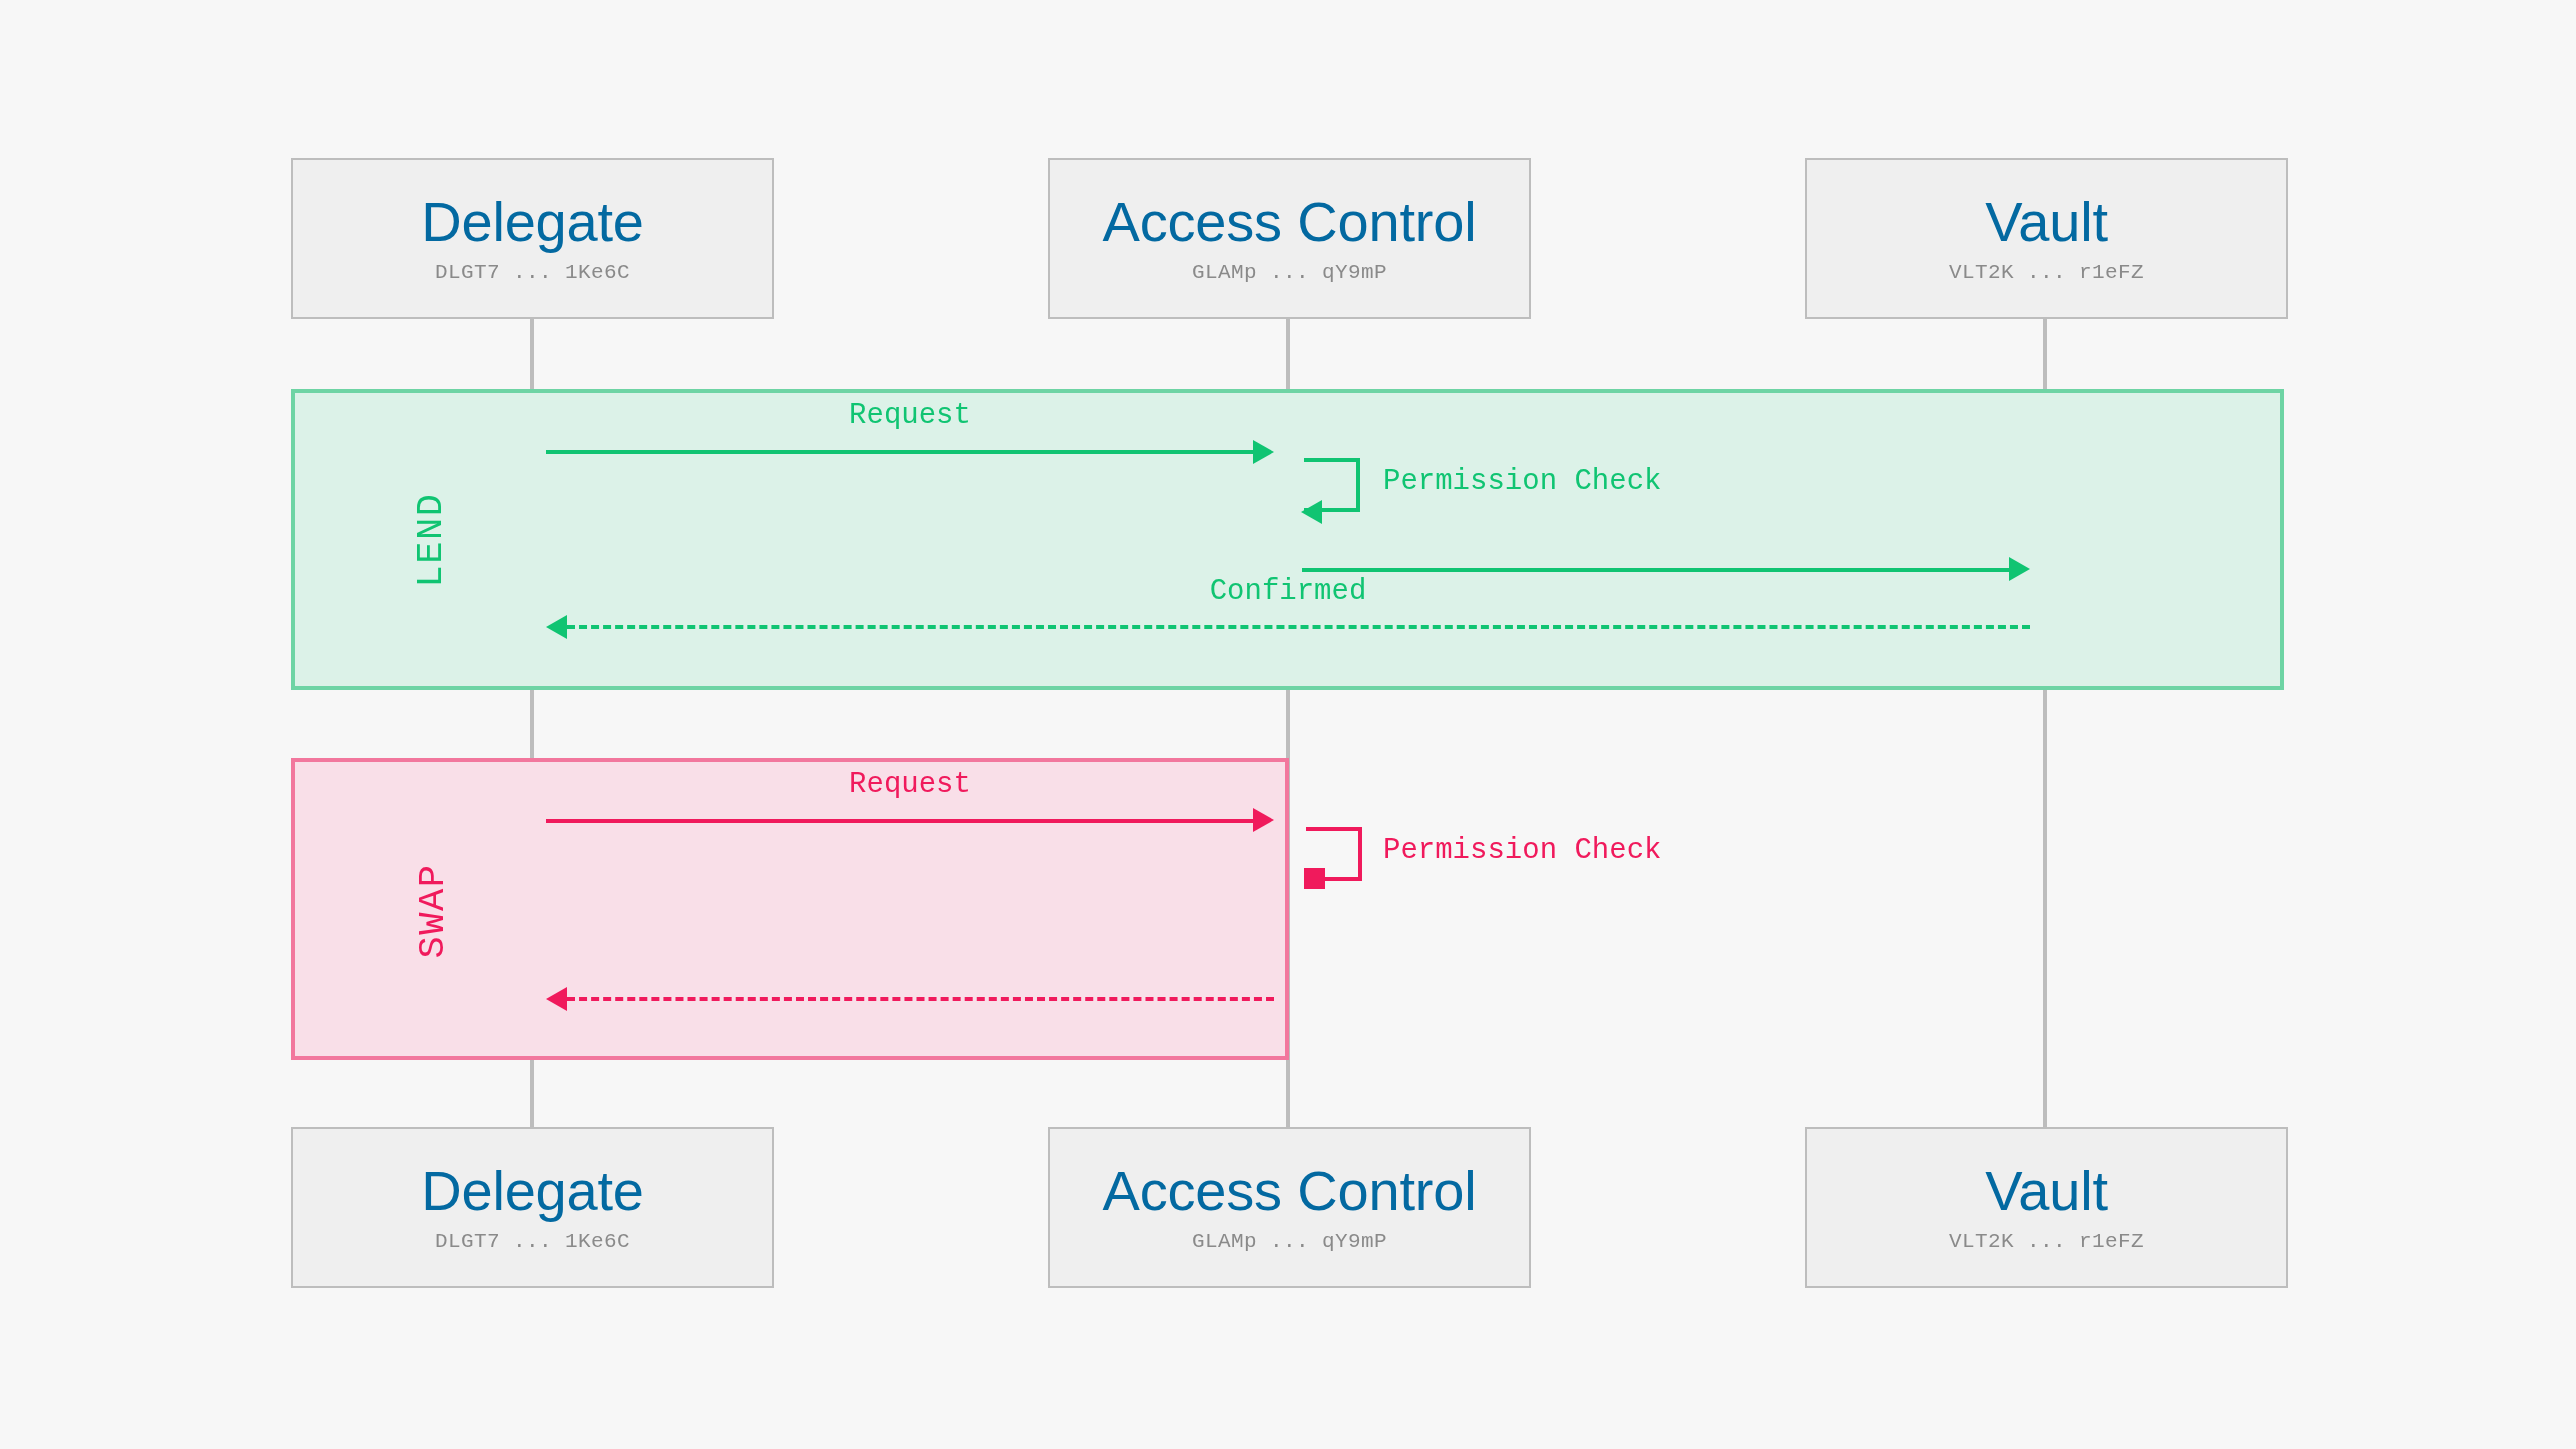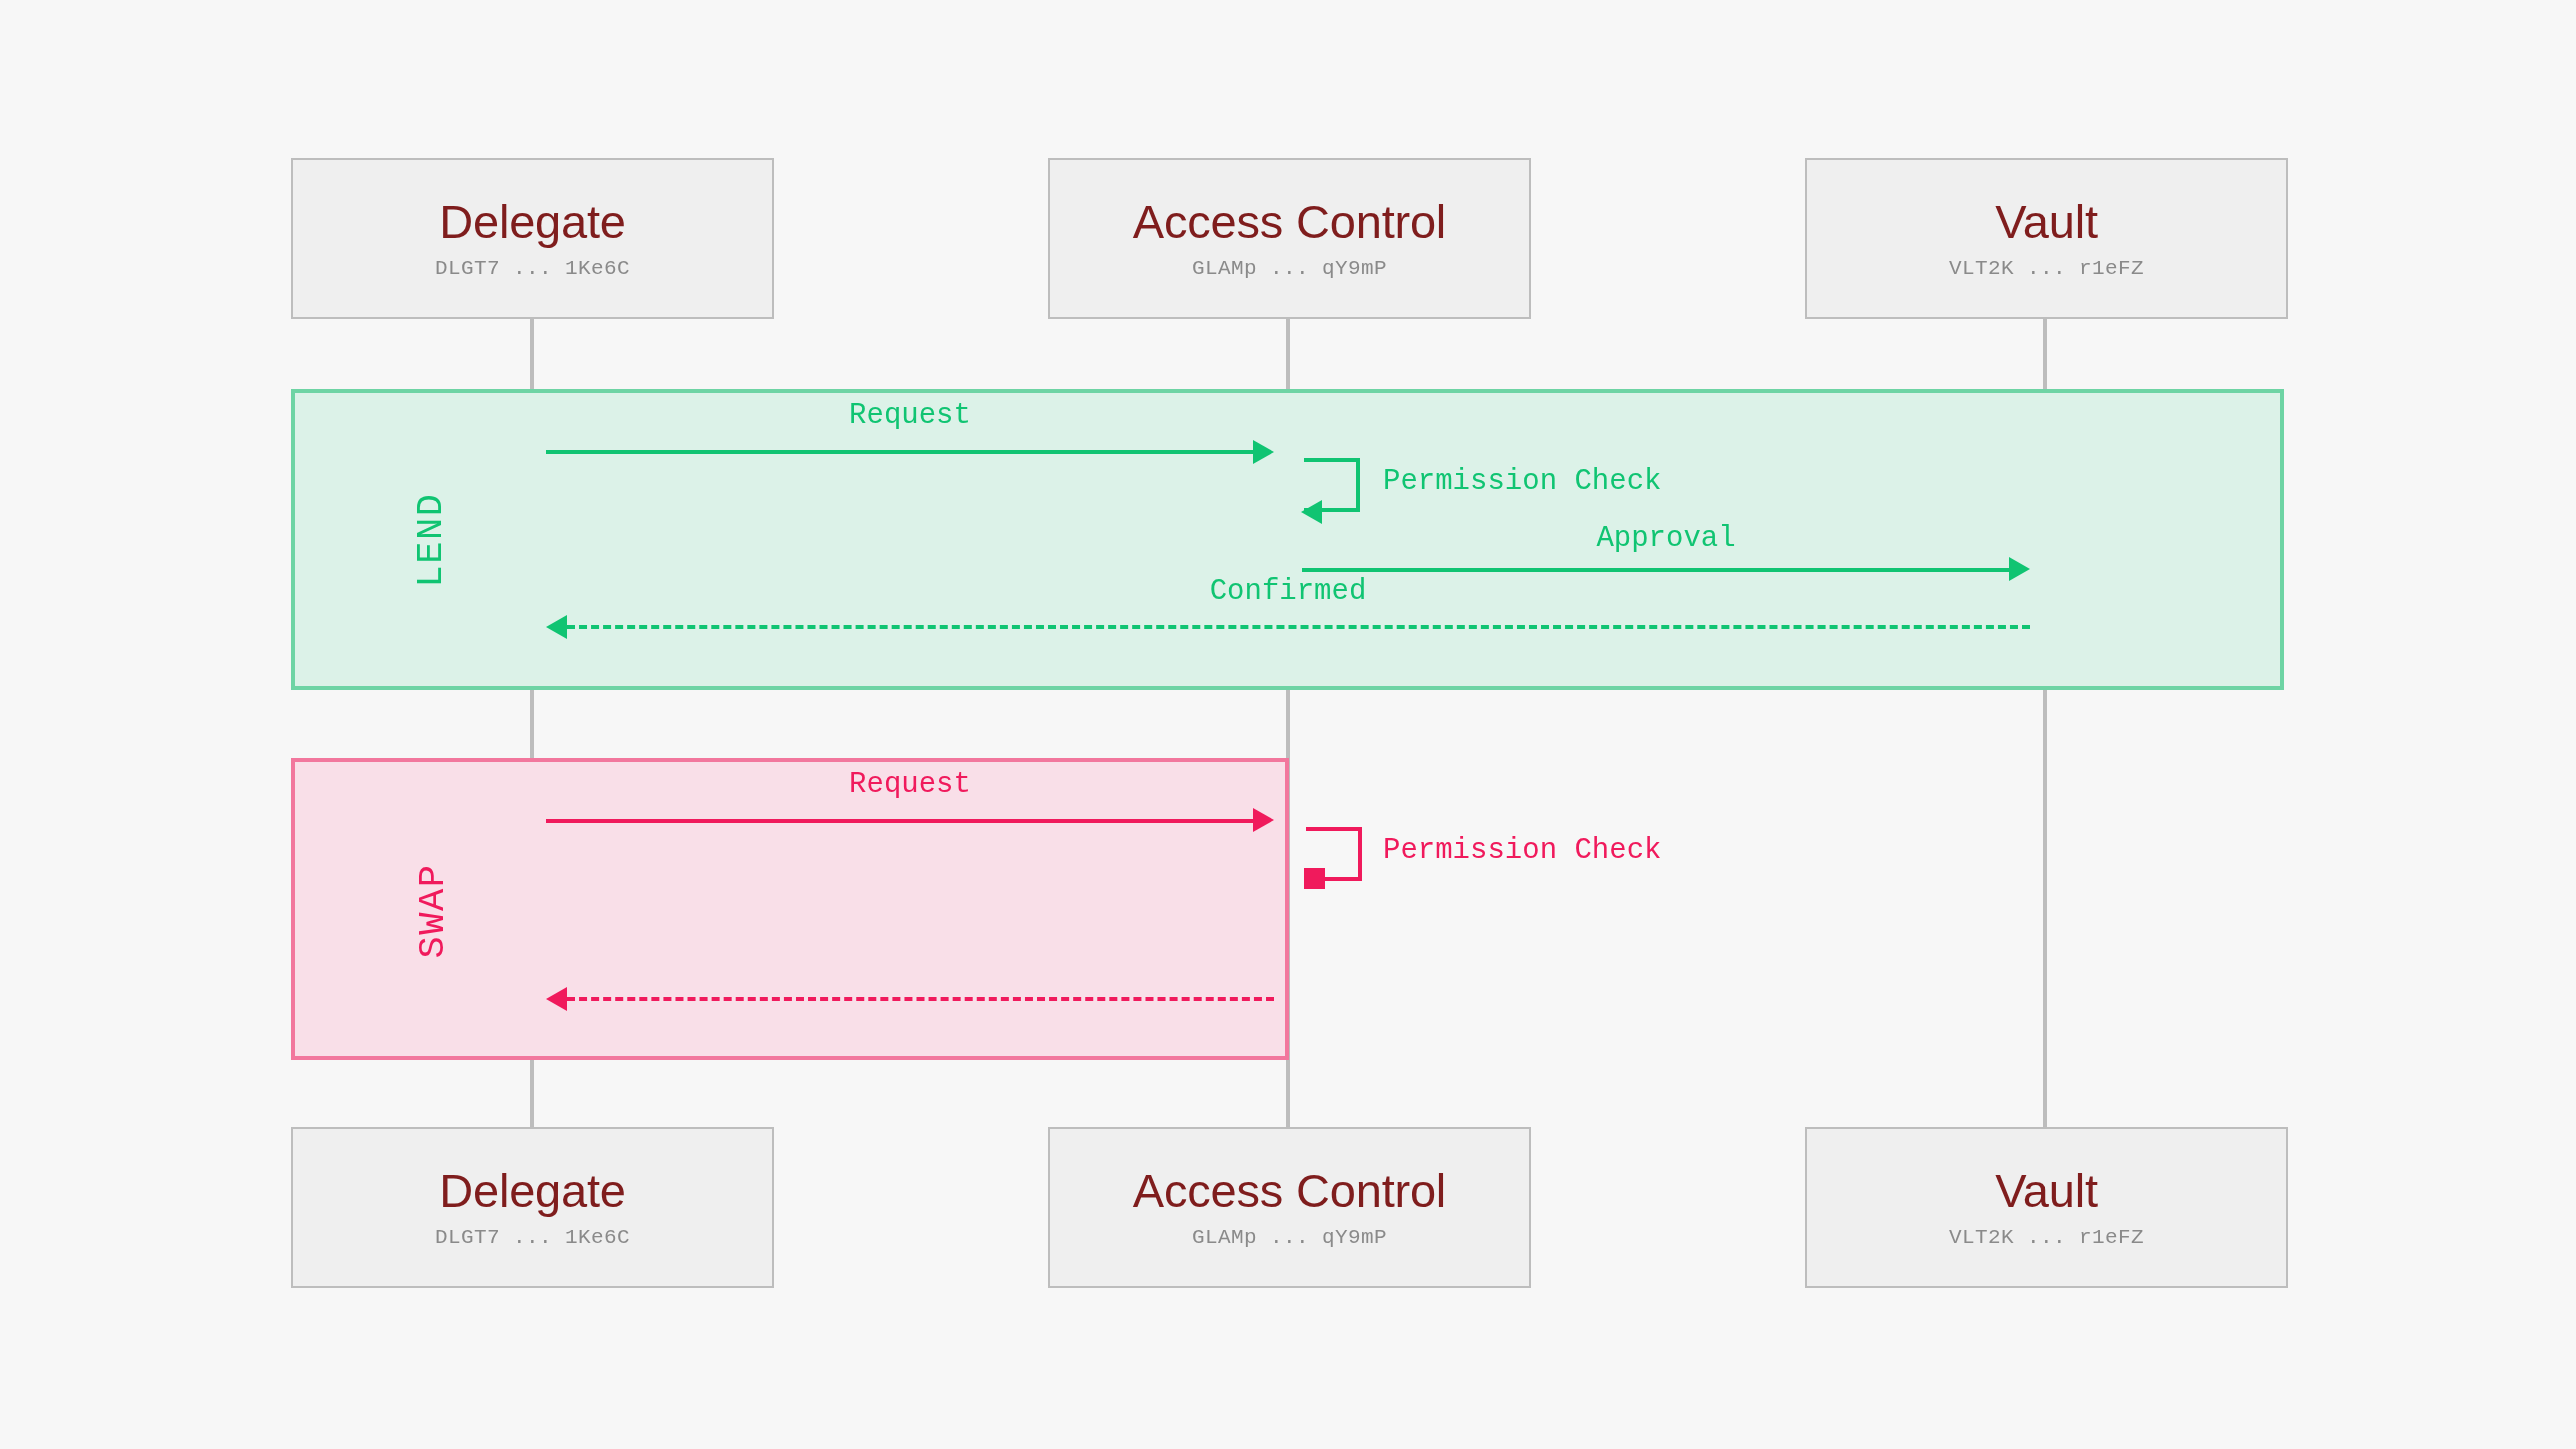--- a/index.html
+++ b/index.html
@@ -26,22 +26,22 @@
     box-sizing: border-box;
     background: #efefef;
     border: 2.4px solid #bdbdbd;
     display: flex;
     flex-direction: column;
     align-items: center;
     justify-content: center;
   }
   .participant .p-name {
     font-family: "Liberation Sans", sans-serif;
-    font-size: 47px;
-    color: #7f1d1d;
+    font-size: 56px;
+    color: #0369a1;
     line-height: 1.05;
     letter-spacing: -0.2px;
   }
   .participant .p-addr {
     font-family: "Liberation Mono", monospace;
     font-size: 21px;
     color: #8a8a8a;
     margin-top: 9.7px;
     letter-spacing: 0.4px;
   }
@@ -167,21 +167,20 @@
   <div class="frag-label lend" style="left:350px; top:519px; width:161px; text-align:center;">LEND</div>
 
   <div class="msg-label green center" style="left:546px; top:399px; width:728px;">Request</div>
   <div class="msg-line solid-green" style="left:546px; top:450px; width:710px;"></div>
   <div class="arrowhead right-green" style="left:1253px; top:440px;"></div>
 
   <div class="selfloop green" style="left:1304px; top:458px; width:56px; height:54px;"></div>
   <div class="arrowhead left-green" style="left:1301px; top:500px;"></div>
   <div class="msg-label green" style="left:1383px; top:465px;">Permission Check</div>
 
-  <div class="msg-label green center" style="left:1302px; top:522px; width:728px;">Approval</div>
   <div class="msg-line solid-green" style="left:1302px; top:568px; width:710px;"></div>
   <div class="arrowhead right-green" style="left:2009px; top:557px;"></div>
 
   <div class="msg-label green center" style="left:546px; top:575px; width:1484px;">Confirmed</div>
   <div class="msg-line dotted-green" style="left:567px; top:625px; width:1463px;"></div>
   <div class="arrowhead left-green" style="left:546px; top:615px;"></div>
 
   <div class="fragment swap" style="left:291px; top:758px; width:998px; height:302px;"></div>
   <div class="frag-label swap" style="left:344px; top:890px; width:177px; text-align:center;">SWAP</div>
 

